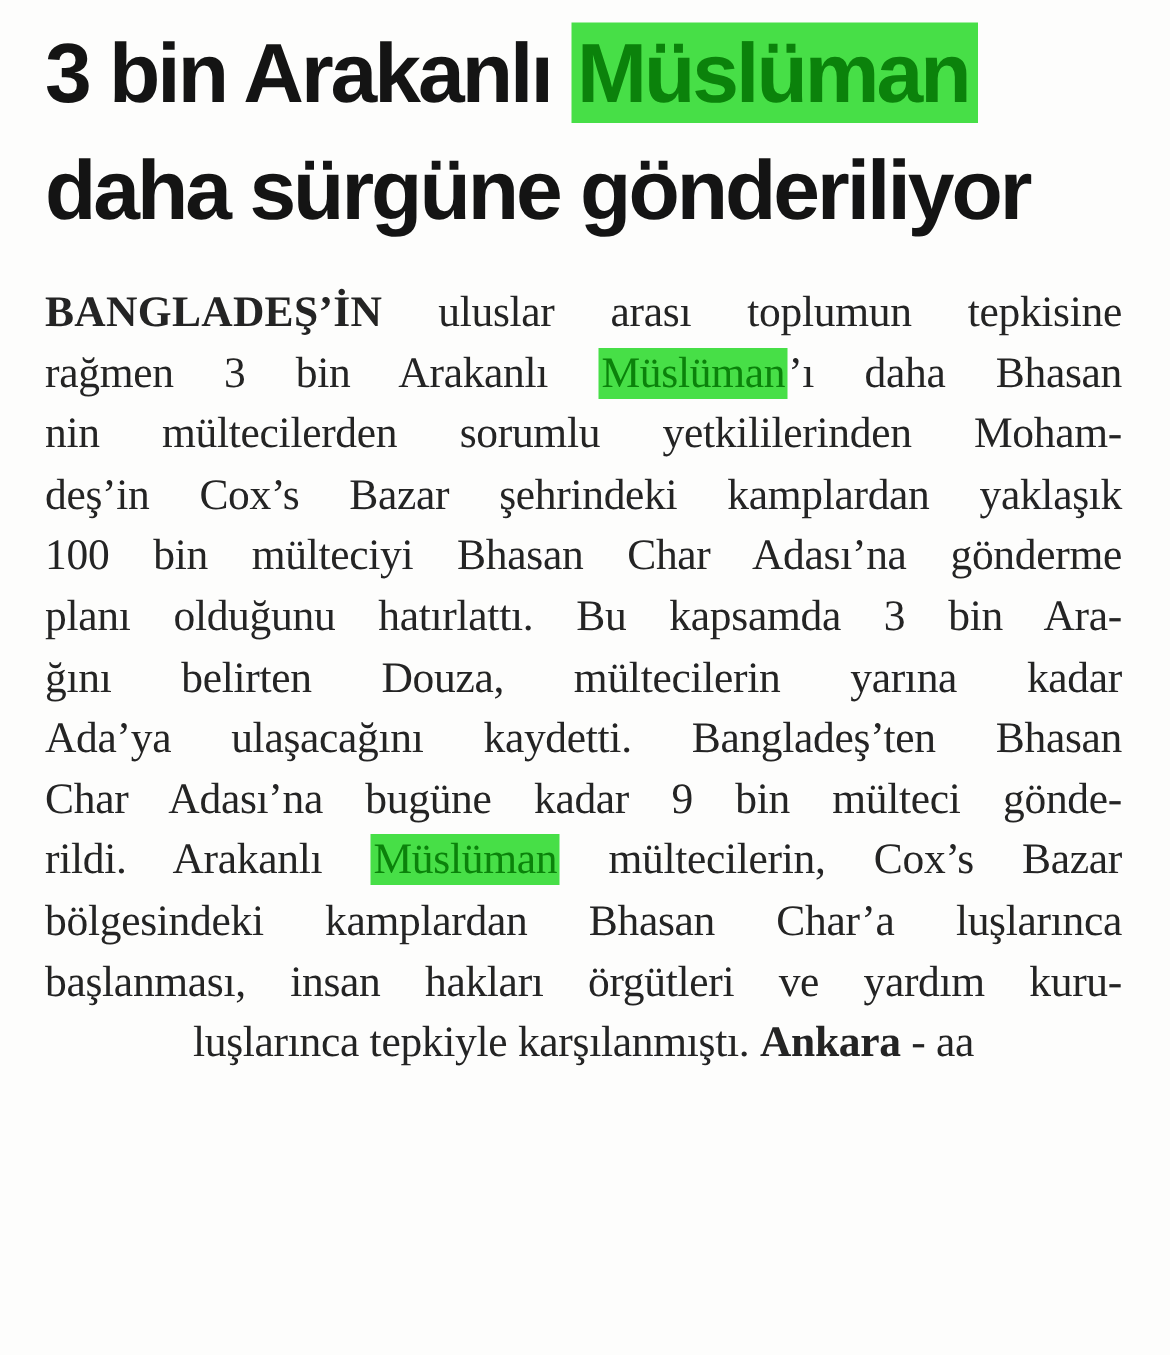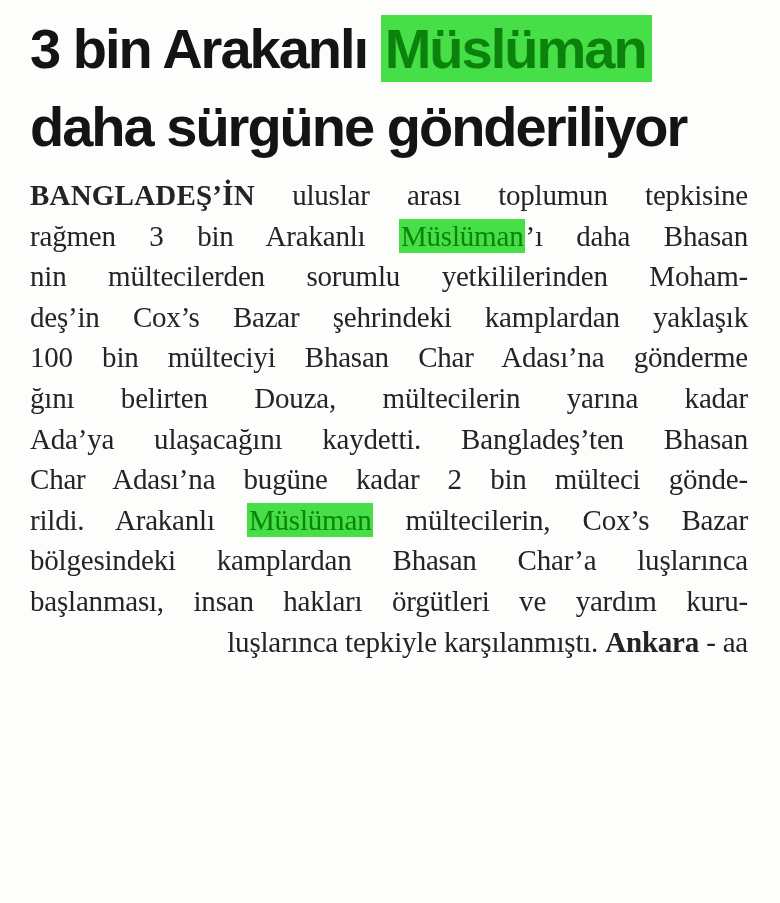--- a/index.html
+++ b/index.html
@@ -20,42 +20,42 @@
     padding:10px 32px 0 30px;
   }
   
   .headline{
     font-family:"Liberation Sans","DejaVu Sans",sans-serif;
     font-weight:bold;
     font-size:56px;
     line-height:78px;
     letter-spacing:-2px;
     color:var(--headline-color);
-    margin-bottom:9px;
+    margin-bottom:22px;
   }
   .h-line{display:block;white-space:nowrap;}
   .hl-head{
     background:var(--highlight-bg);
     color:var(--highlight-text);
     padding:2px 6px 2px 4px;
   }
   
   .body-text{
     font-size:29px;
     line-height:40.6px;
     letter-spacing:-0.2px;
     color:var(--body-color);
     width:718px;
   }
   .jline{
     text-align:justify;
     text-align-last:justify;
   }
   .lastline{
-    text-align:right;
+    text-align:center;
   }
   .seg-lead{font-weight:bold;letter-spacing:0.2px;}
   .seg-b{font-weight:bold;}
   .seg-hl{
     background:var(--highlight-bg);
     color:var(--highlight-text);
     padding:1px 2px;
   }
 </style>
 </head>
@@ -67,22 +67,23 @@
       <span class="h-line"><span>3 bin Arakanlı </span><span class="hl-head">Müslüman</span></span>
       <span class="h-line">daha sürgüne gönderiliyor</span>
     </h1>
 
   <div class="body-text">
     <div class="jline"><span class="seg-lead">BANGLADEŞ’İN</span><span> uluslar arası toplumun tepkisine</span></div>
     <div class="jline"><span>rağmen 3 bin Arakanlı </span><span class="seg-hl">Müslüman</span><span>’ı daha Bhasan</span></div>
     <div class="jline"><span>nin mültecilerden sorumlu yetkililerinden Moham-</span></div>
     <div class="jline"><span>deş’in Cox’s Bazar şehrindeki kamplardan yaklaşık</span></div>
     <div class="jline"><span>100 bin mülteciyi Bhasan Char Adası’na gönderme</span></div>
+    <div class="jline"><span>planı olduğunu hatırlattı. Bu kapsamda 3 bin Ara-</span></div>
     <div class="jline"><span>ğını belirten Douza, mültecilerin yarına kadar</span></div>
     <div class="jline"><span>Ada’ya ulaşacağını kaydetti. Bangladeş’ten Bhasan</span></div>
-    <div class="jline"><span>Char Adası’na bugüne kadar 2 bin mülteci gönde-</span></div>
+    <div class="jline"><span>Char Adası’na bugüne kadar 9 bin mülteci gönde-</span></div>
     <div class="jline"><span>rildi. Arakanlı </span><span class="seg-hl">Müslüman</span><span> mültecilerin, Cox’s Bazar</span></div>
     <div class="jline"><span>bölgesindeki kamplardan Bhasan Char’a luşlarınca</span></div>
     <div class="jline"><span>başlanması, insan hakları örgütleri ve yardım kuru-</span></div>
     <div class="lastline"><span>luşlarınca tepkiyle karşılanmıştı. </span><span class="seg-b">Ankara</span><span> - aa</span></div>
   </div>
 
 </div>
 
 </body></html>

